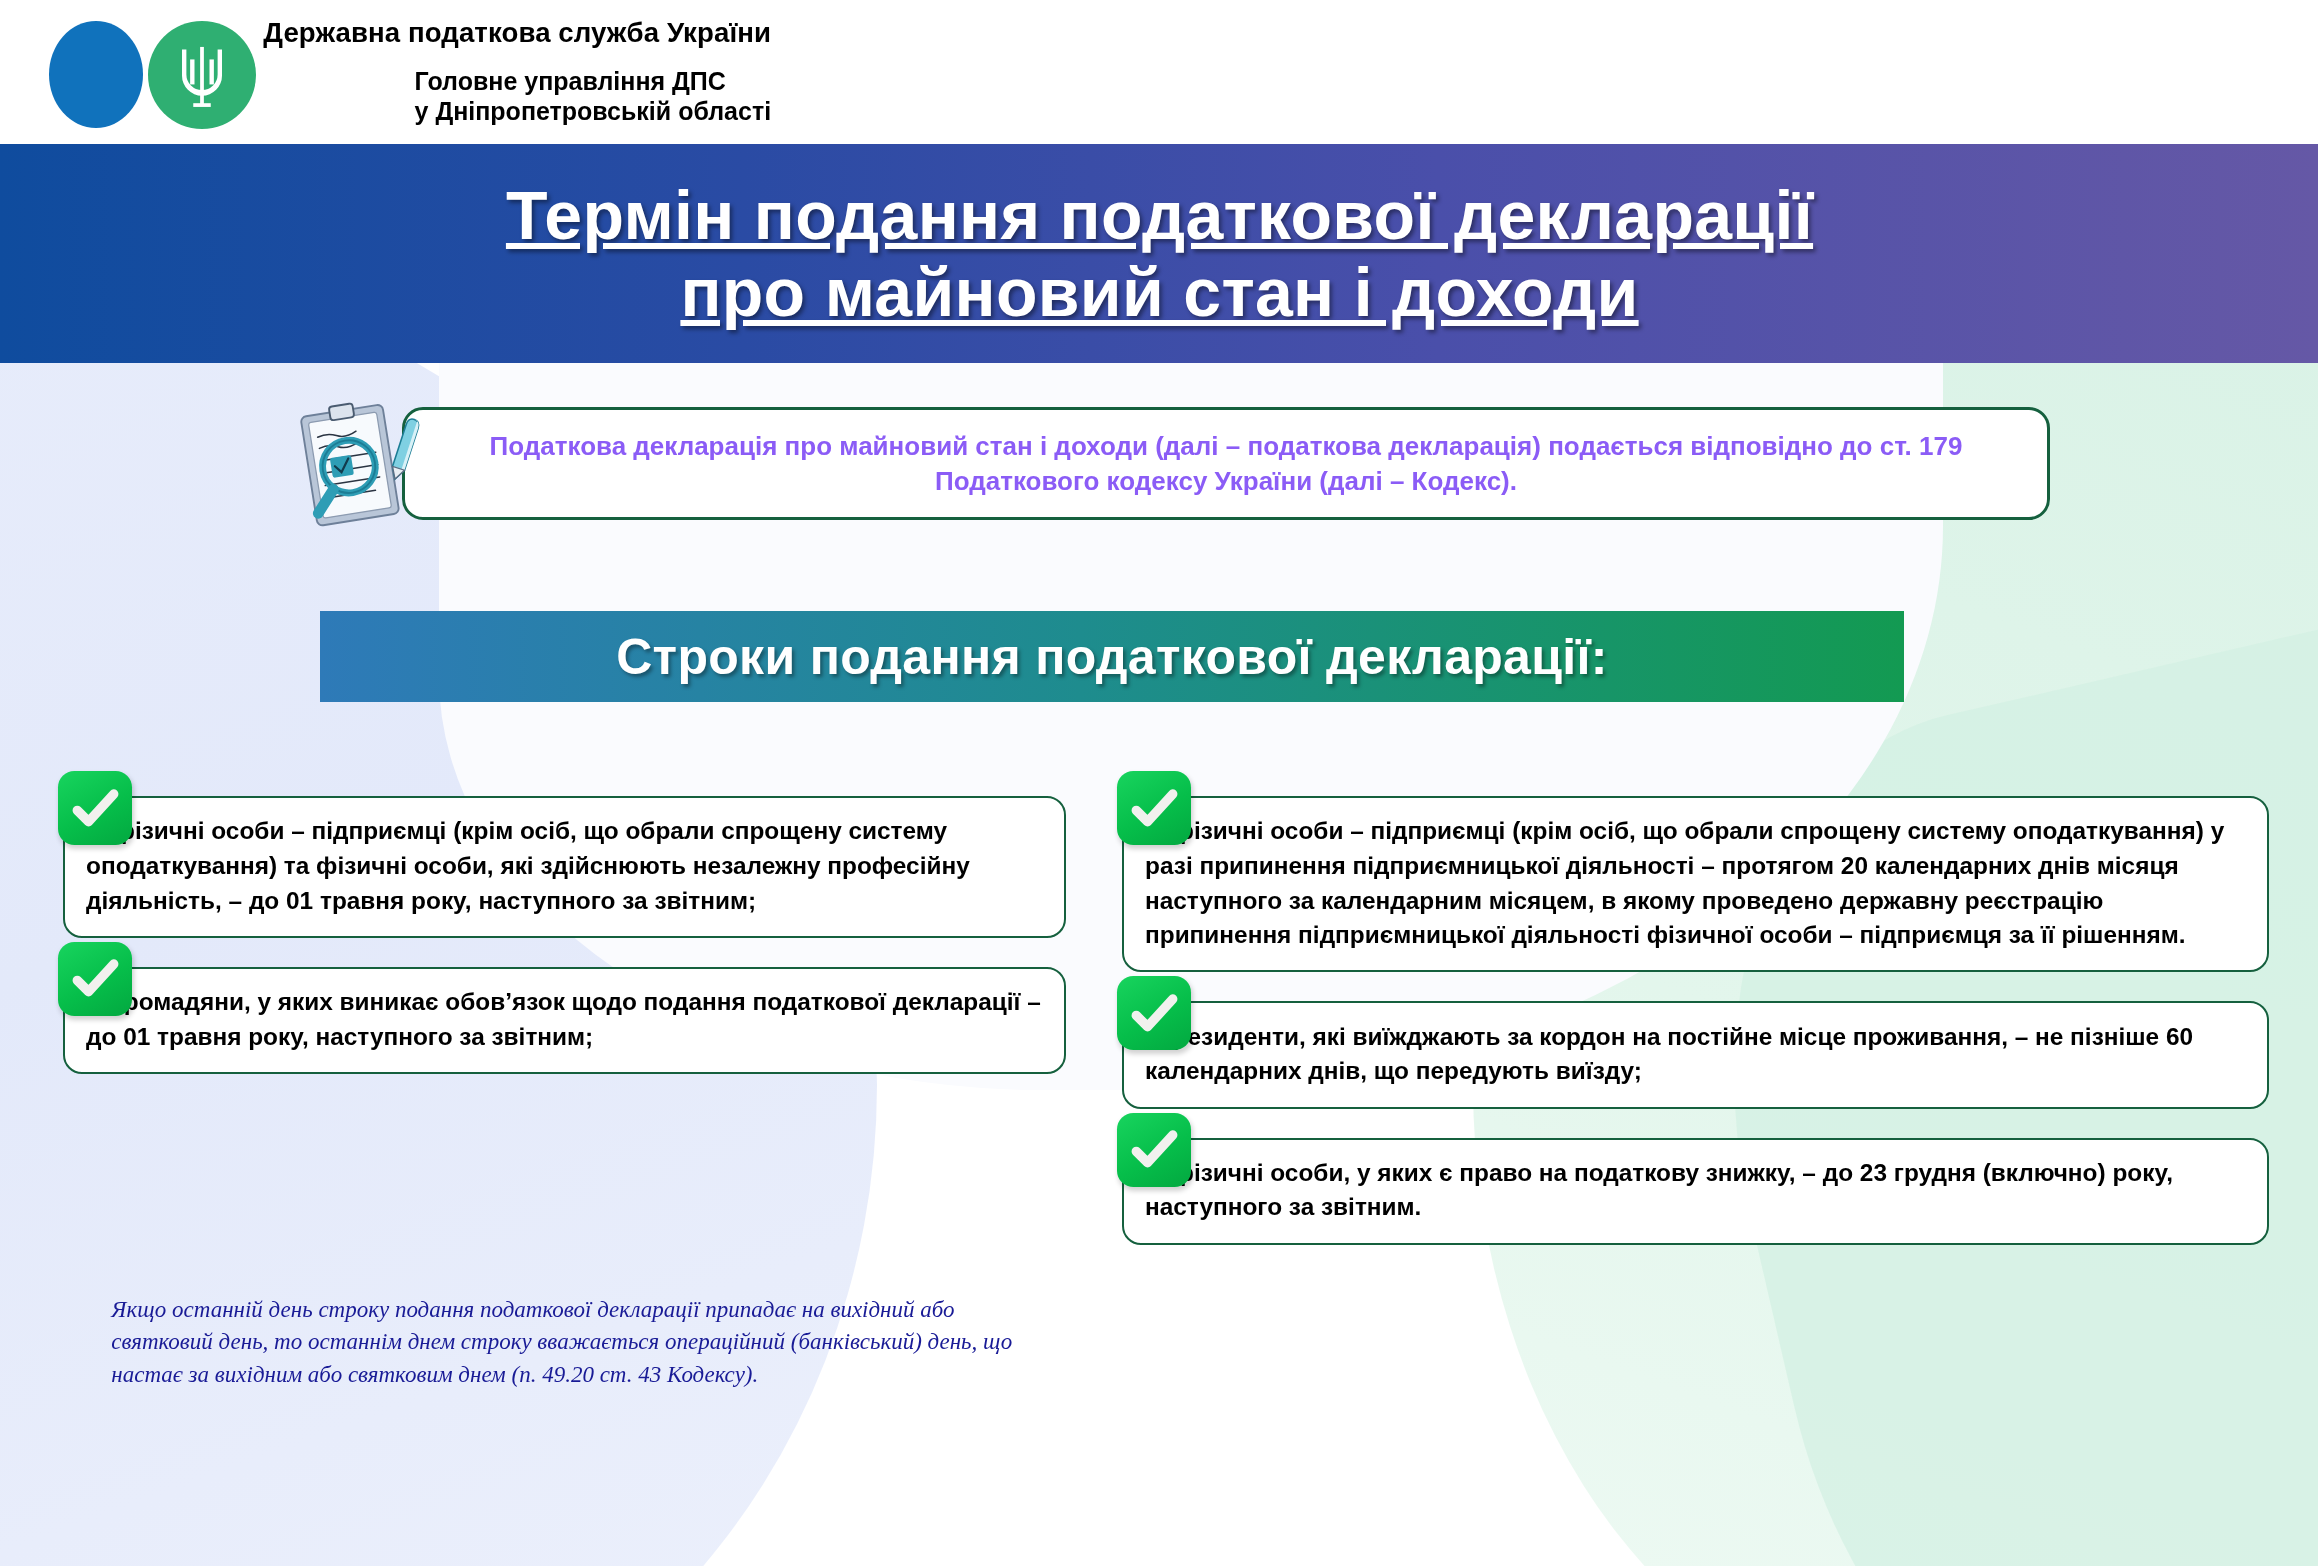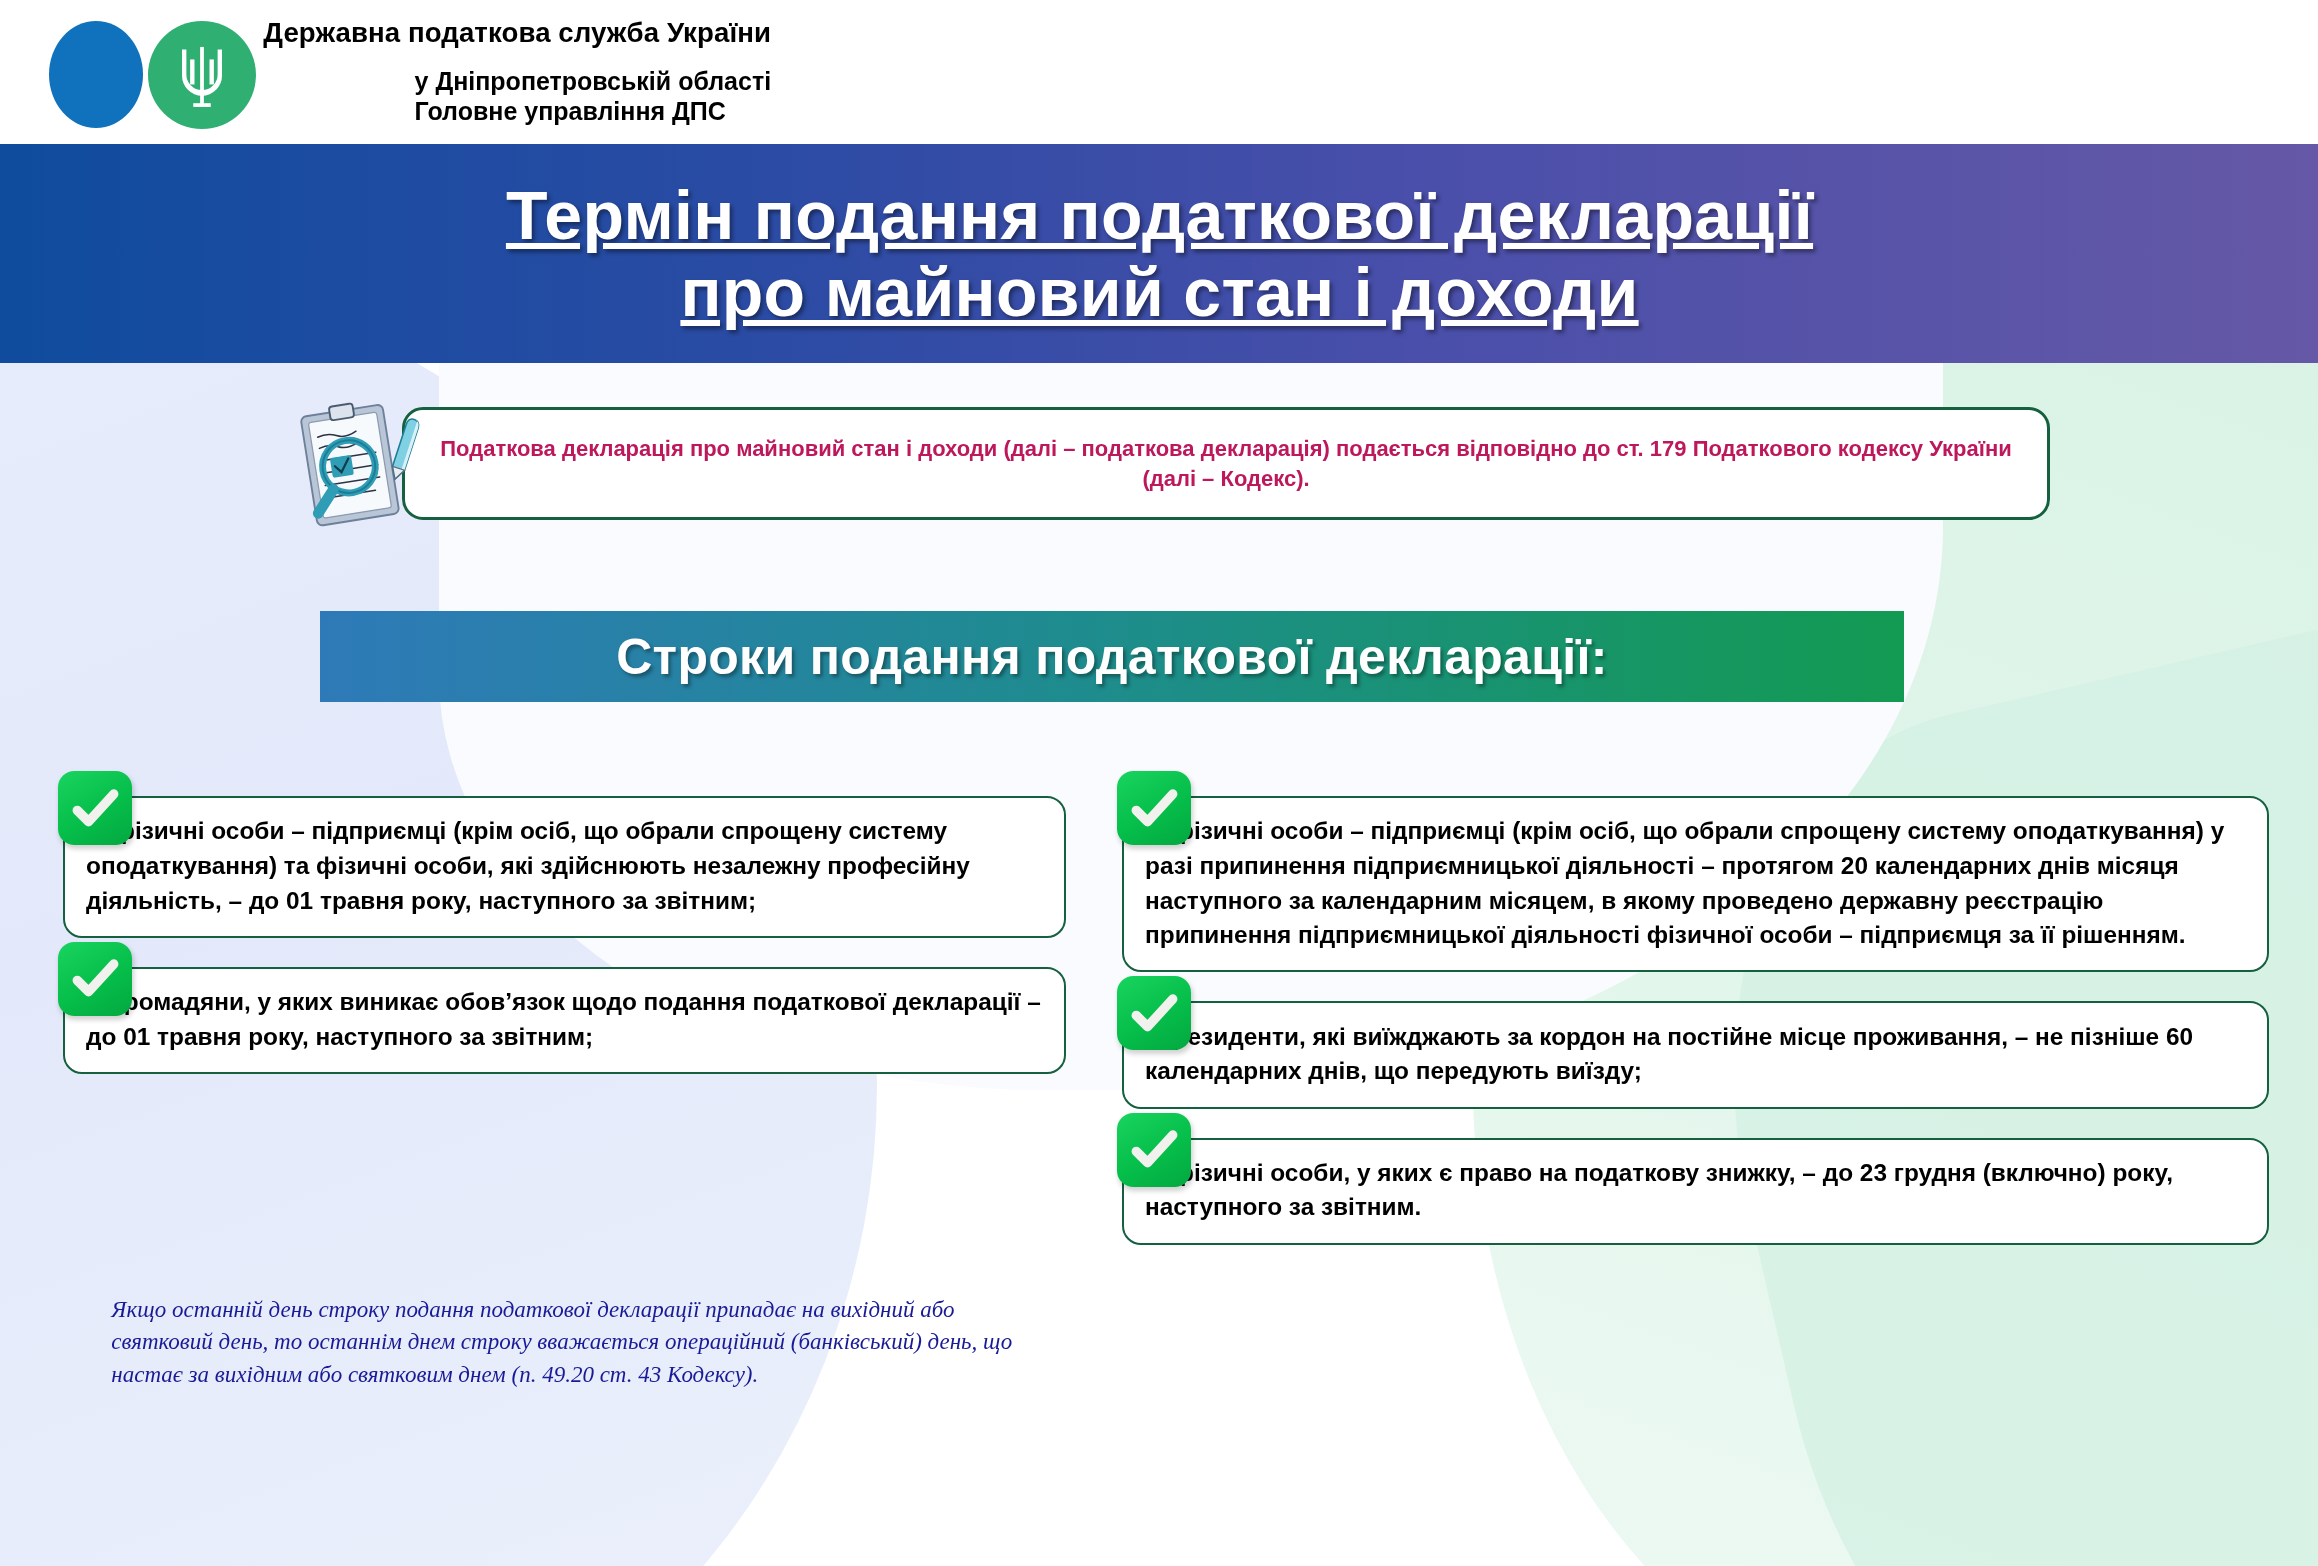--- a/index.html
+++ b/index.html
@@ -75,21 +75,21 @@
   .intro-wrap{
     position:absolute;left:295px;top:407px;width:1755px;height:119px;
   }
   .intro-box{
     position:absolute;left:107px;top:0;width:1648px;height:113px;
     background:#ffffff;border:3.1px solid #15603E;border-radius:21px;
     box-sizing:border-box;display:flex;align-items:center;justify-content:center;
     padding:0 21px;
   }
   .intro-box p{
-    margin:0;text-align:center;font-size:22px;font-weight:bold;color:#be185d;line-height:1.32;
+    margin:0;text-align:center;font-size:26px;font-weight:bold;color:#8b5cf6;line-height:1.32;
   }
   .clipboard-icon{position:absolute;left:0;top:-12.5px;width:132px;height:141px;}
 
   
   .section-band{
     position:absolute;left:320px;top:611px;width:1584px;height:91px;
     background:linear-gradient(90deg,#2E7AB8 0%,#1E8C8E 48%,#139A52 100%);
     display:flex;align-items:center;justify-content:center;
   }
   .section-band h2{
@@ -142,22 +142,22 @@
         <path d="M8 10 h7 v40 a25 25 0 0 0 50 0 V10 h7 v42 a32 32 0 0 1 -64 0 Z"></path>
         <rect x="21" y="26" width="7" height="40"></rect>
         <rect x="52" y="26" width="7" height="40"></rect>
         <path d="M26 96 h28 v6 H26 Z"></path>
       </g>
     </svg>
   </div>
   <div class="masthead-text">
     <div class="org-line1">Державна податкова служба України</div>
     <div class="org-line2">
+      <div>Головне управління ДПС</div>
       <div>у Дніпропетровській області</div>
-      <div>Головне управління ДПС</div>
     </div>
   </div>
 </div>
 
 <div class="title-banner">
   <h1>
     <span>Термін подання податкової декларації</span><br>
     <span>про майновий стан і доходи</span>
   </h1>
 </div>

